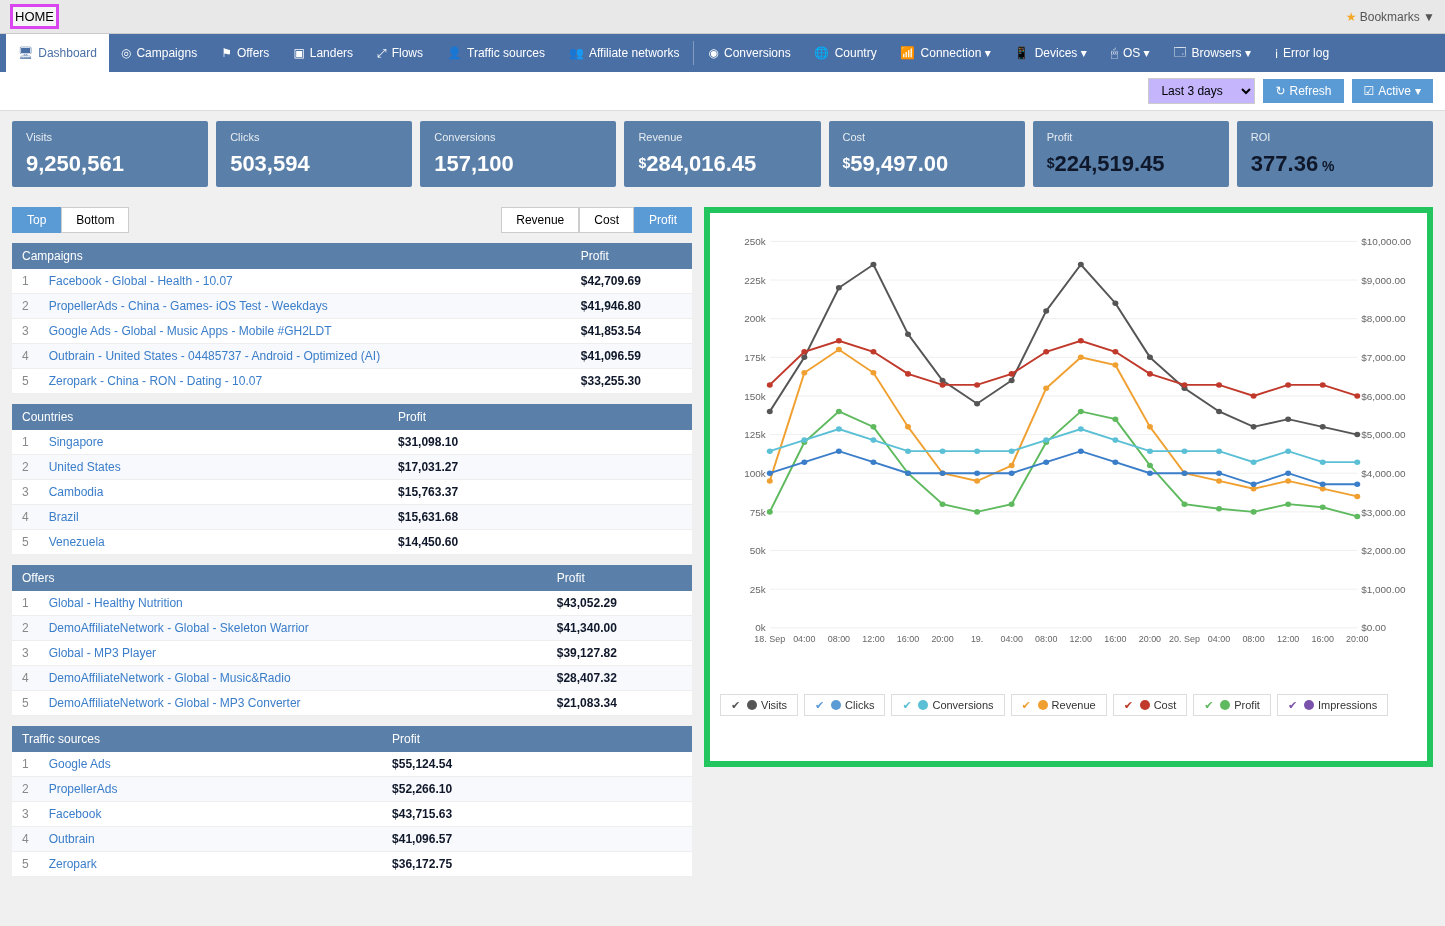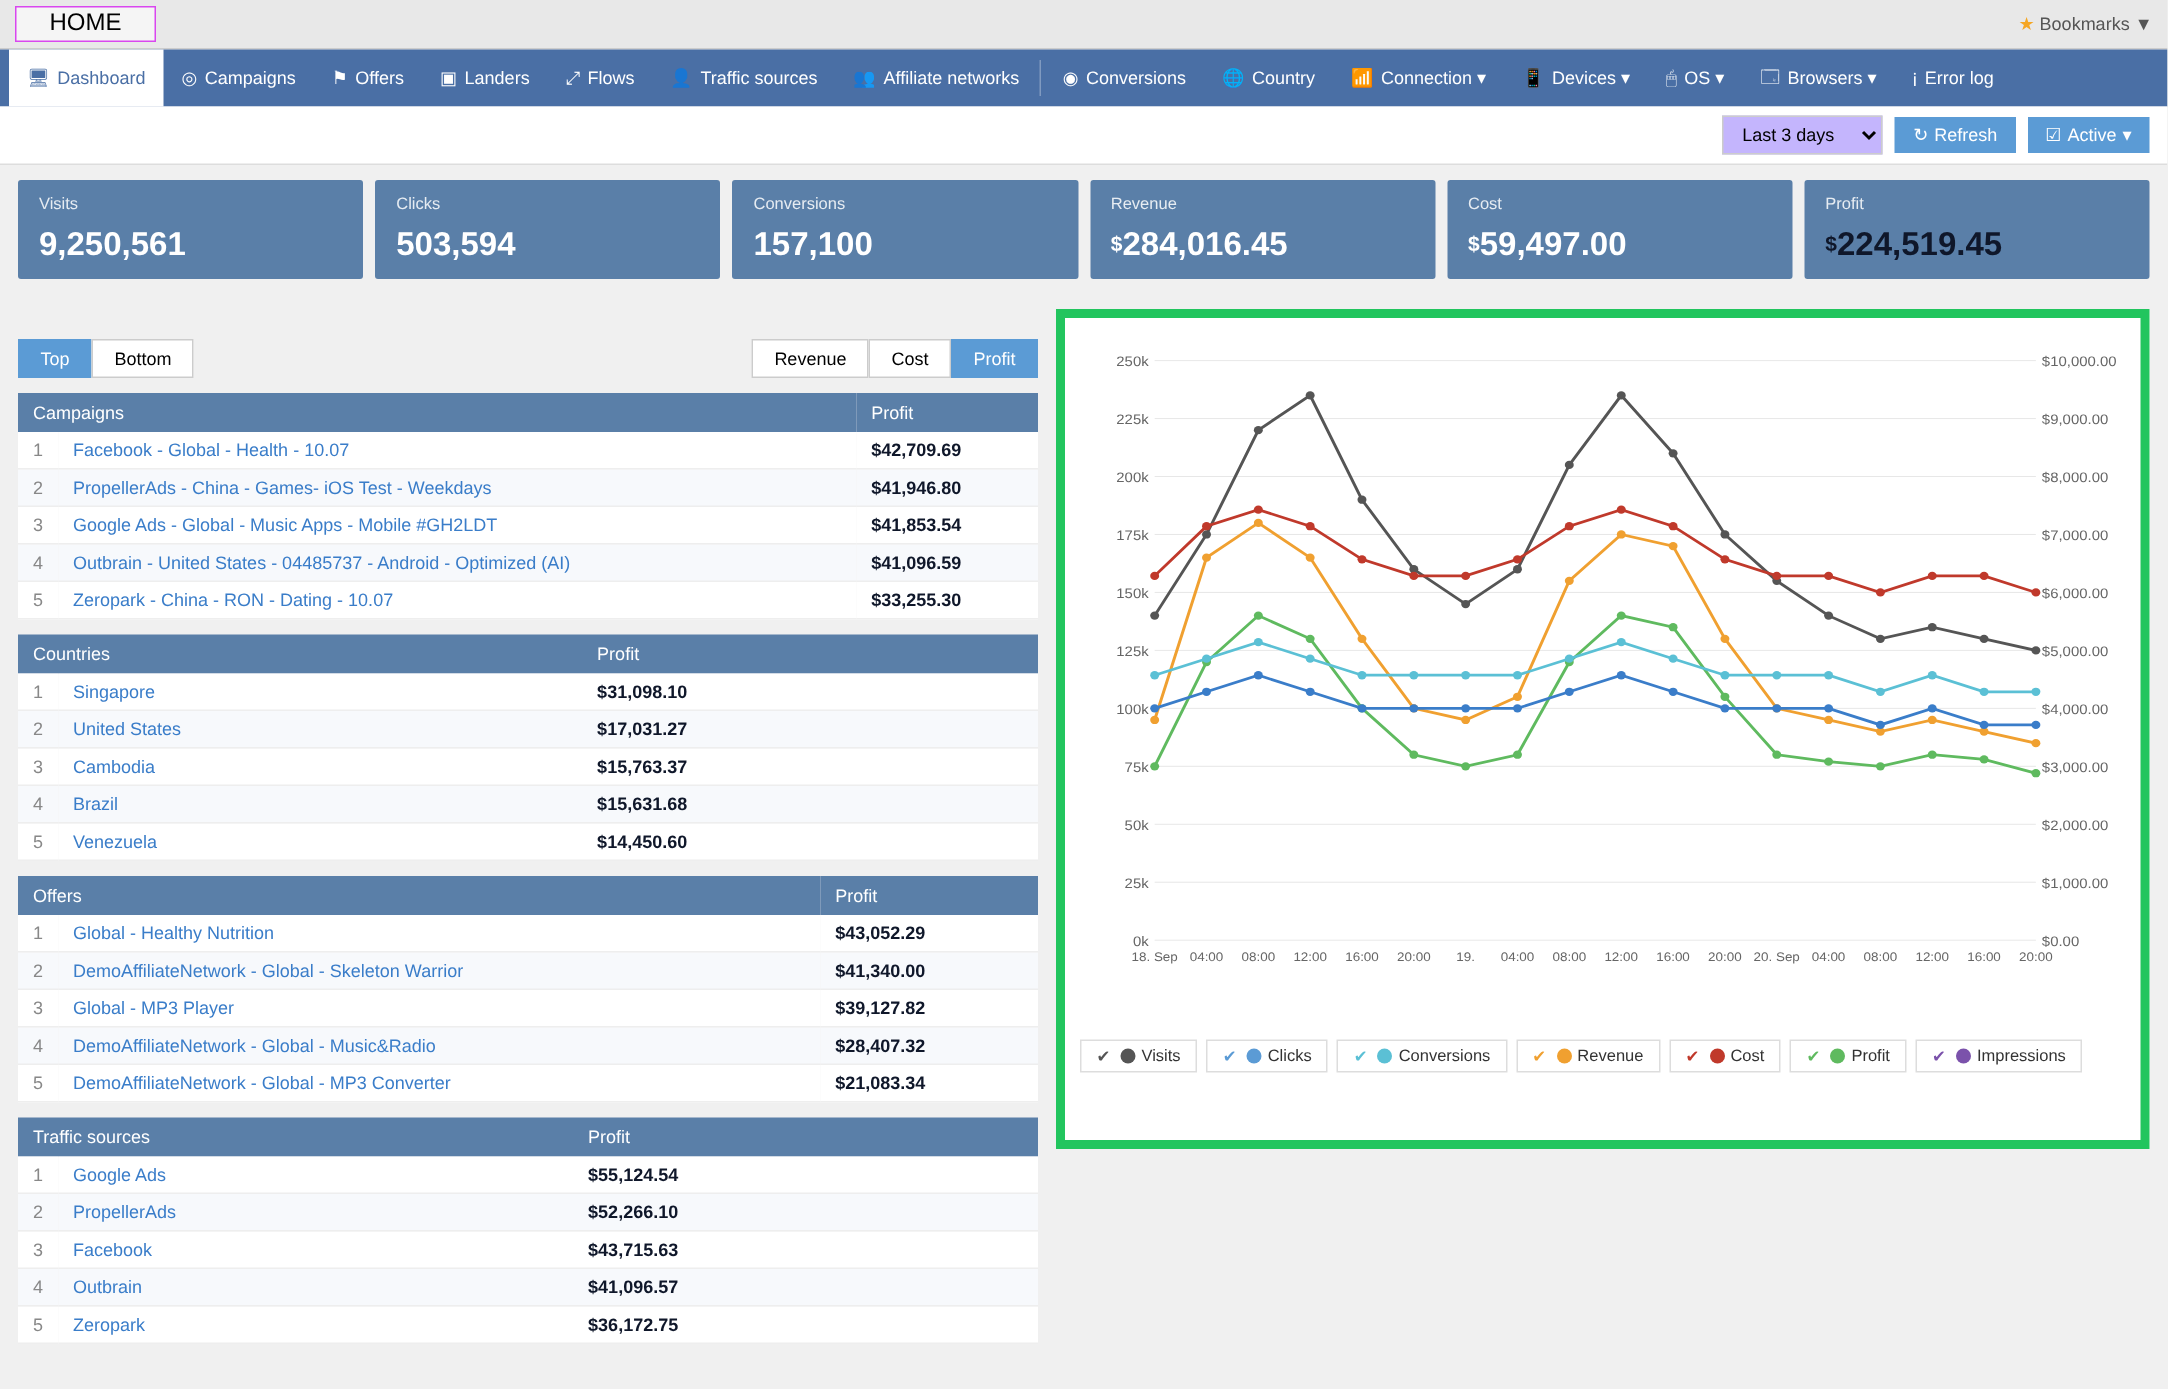--- a/index.html
+++ b/index.html
@@ -1,20 +1,20 @@
 <!DOCTYPE html>
 <html><head>
   <meta charset="utf-8">
   <style>
     * { box-sizing: border-box; margin: 0; padding: 0; }
     body { font-family: Arial, sans-serif; font-size: 13px; background: #f0f0f0; color: #333; }
 
     
     .top-bar { background: #e8e8e8; padding: 4px 10px; display: flex; align-items: center; justify-content: space-between; border-bottom: 1px solid #ccc; }
-    .home-btn { background: #f5f5f5; border: 1px solid #d946ef; padding: 2px 22px; font-size: 16px; cursor: pointer; }
+    .home-btn { background: #f5f5f5; border: 3px solid #d946ef; padding: 2px 2px; font-size: 13px; cursor: pointer; }
     .bookmarks { font-size: 12px; color: #555; cursor: pointer; text-align: right; }
     .bookmarks .star { color: #f5a623; }
 
     
     .nav { background: #4a6fa5; display: flex; align-items: center; padding: 0 6px; height: 38px; }
     .nav-item { color: #fff; padding: 0 12px; height: 38px; display: flex; align-items: center; cursor: pointer; font-size: 12px; white-space: nowrap; gap: 5px; }
     .nav-item.active { background: #fff; color: #4a6fa5; }
     .nav-sep { width: 1px; background: rgba(255,255,255,0.3); height: 24px; margin: 0 2px; }
 
     
@@ -27,21 +27,21 @@
     .stats-row { display: flex; padding: 10px 12px; gap: 8px; }
     .stat-card { flex: 1; background: #5a7fa8; color: #fff; padding: 10px 14px; border-radius: 2px; }
     .stat-card .label { font-size: 11px; opacity: 0.85; margin-bottom: 8px; }
     .stat-card .value { font-size: 22px; font-weight: bold; }
     .stat-card .value.green { color: #0f172a; }
     .stat-card .dollar { font-size: 14px; vertical-align: top; margin-top: 4px; display: inline-block; }
     .stat-card .percent { font-size: 14px; }
 
     
     .main-content { display: flex; padding: 10px 12px; gap: 12px; }
-    .left-panel { width: 680px; flex-shrink: 0; margin-top: 20px; }
+    .left-panel { width: 680px; flex-shrink: 0; }
     .right-panel { flex: 1; }
 
     
     .tab-row { display: flex; align-items: center; margin-bottom: 10px; gap: 0; }
     .tab-btn { padding: 5px 14px; border: 1px solid #ccc; background: #fff; cursor: pointer; font-size: 12px; }
     .tab-btn.active { background: #5b9bd5; color: #fff; border-color: #5b9bd5; }
     .tab-spacer { flex: 1; }
     .filter-btn { padding: 5px 14px; border: 1px solid #ccc; background: #fff; cursor: pointer; font-size: 12px; }
     .filter-btn.active { background: #5b9bd5; color: #fff; border-color: #5b9bd5; }
 
@@ -174,20 +174,26 @@
   <div class="stat-card">
     <div class="label">Cost</div>
     <div class="value">
       <span class="dollar">$</span><span>59,497.00</span>
     </div>
   </div>
   <div class="stat-card">
     <div class="label">Profit</div>
     <div class="value green">
       <span class="dollar">$</span><span>224,519.45</span>
+    </div>
+  </div>
+  <div class="stat-card">
+    <div class="label">ROI</div>
+    <div class="value green">
+      <span>377.36</span><span class="percent"> %</span>
     </div>
   </div>
 </div>
 
 <div class="main-content">
 
   <div class="left-panel">
 
     <div class="tab-row">
       <button class="tab-btn active">Top</button>

